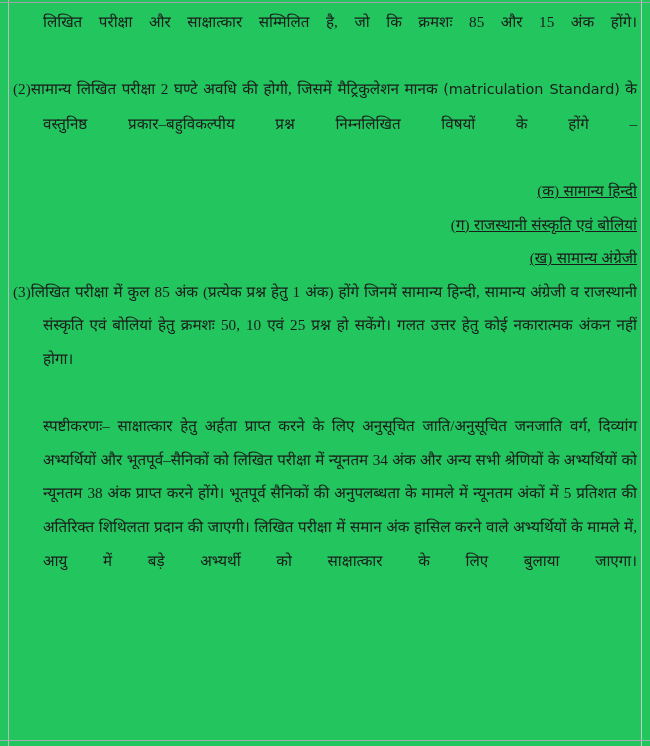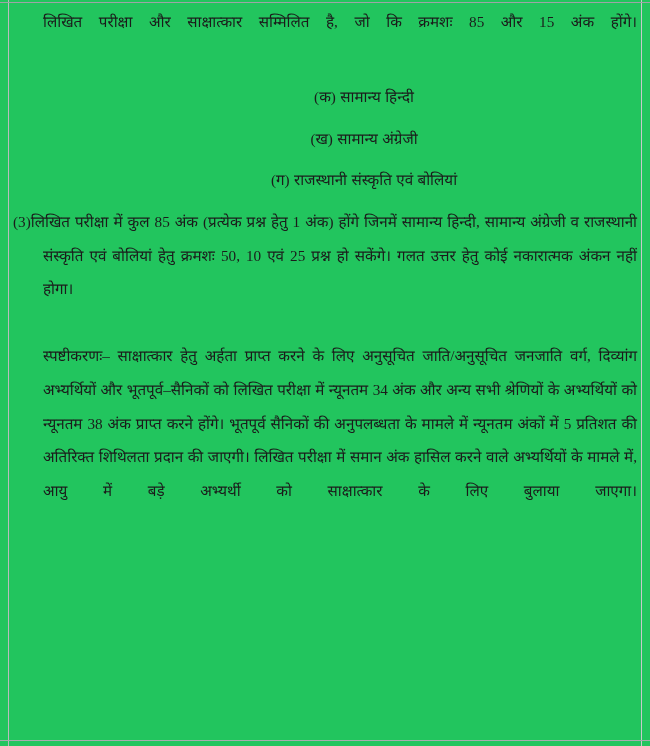--- a/index.html
+++ b/index.html
@@ -96,24 +96,25 @@
   }
 
   
   .explain {
     padding-left: 30px;
     text-indent: 0;
   }
 
   
   .subitem {
-    margin: 8px;
+    margin: 0;
     padding-left: 78px;
-    text-align: center;
+    text-align: right;
     line-height: 33.6px;
+    text-decoration: underline;
   }
   .subitem::after { content: none; }
 
   
   .latin {
     font-family: "DejaVu Sans", "Liberation Sans", sans-serif;
     font-size: 14.4px;
     letter-spacing: -0.1px;
   }
 
@@ -126,24 +127,27 @@
 
   <div class="rule-left"></div>
   <div class="rule-right"></div>
   <div class="rule-top"></div>
   <div class="rule-bottom"></div>
 
   <div class="content">
 
     <p class="para cont">लिखित परीक्षा और साक्षात्कार सम्मिलित है, जो कि क्रमशः 85 और 15 अंक होंगे।</p>
 
+    <p class="para item">
+      <span class="marker">(2)</span><span>सामान्य लिखित परीक्षा 2 घण्टे अवधि की होगी, जिसमें मैट्रिकुलेशन मानक </span><span class="latin nobreak">(matriculation Standard)</span><span> के वस्तुनिष्ठ प्रकार–बहुविकल्पीय प्रश्न निम्नलिखित विषयों के होंगे –</span>
+    </p>
 
     <p class="para subitem">(क) सामान्य हिन्दी</p>
+    <p class="para subitem">(ग) राजस्थानी संस्कृति एवं बोलियां</p>
     <p class="para subitem">(ख) सामान्य अंग्रेजी</p>
-    <p class="para subitem">(ग) राजस्थानी संस्कृति एवं बोलियां</p>
 
     <p class="para item">
       <span class="marker">(3)</span><span>लिखित परीक्षा में कुल 85 अंक (प्रत्येक प्रश्न हेतु 1 अंक) होंगे जिनमें सामान्य हिन्दी, सामान्य अंग्रेजी व राजस्थानी संस्कृति एवं बोलियां हेतु क्रमशः 50, 10 एवं 25 प्रश्न हो सकेंगे। गलत उत्तर हेतु कोई नकारात्मक अंकन नहीं होगा।</span>
     </p>
 
 
     <p class="para explain">स्पष्टीकरणः– साक्षात्कार हेतु अर्हता प्राप्त करने के लिए अनुसूचित जाति/अनुसूचित जनजाति वर्ग, दिव्यांग अभ्यर्थियों और भूतपूर्व–सैनिकों को लिखित परीक्षा में न्यूनतम 34 अंक और अन्य सभी श्रेणियों के अभ्यर्थियों को न्यूनतम 38 अंक प्राप्त करने होंगे। भूतपूर्व सैनिकों की अनुपलब्धता के मामले में न्यूनतम अंकों में 5 प्रतिशत की अतिरिक्त शिथिलता प्रदान की जाएगी। लिखित परीक्षा में समान अंक हासिल करने वाले अभ्यर्थियों के मामले में, आयु में बड़े अभ्यर्थी को साक्षात्कार के लिए बुलाया जाएगा।</p>
 
   </div>
 </div>

